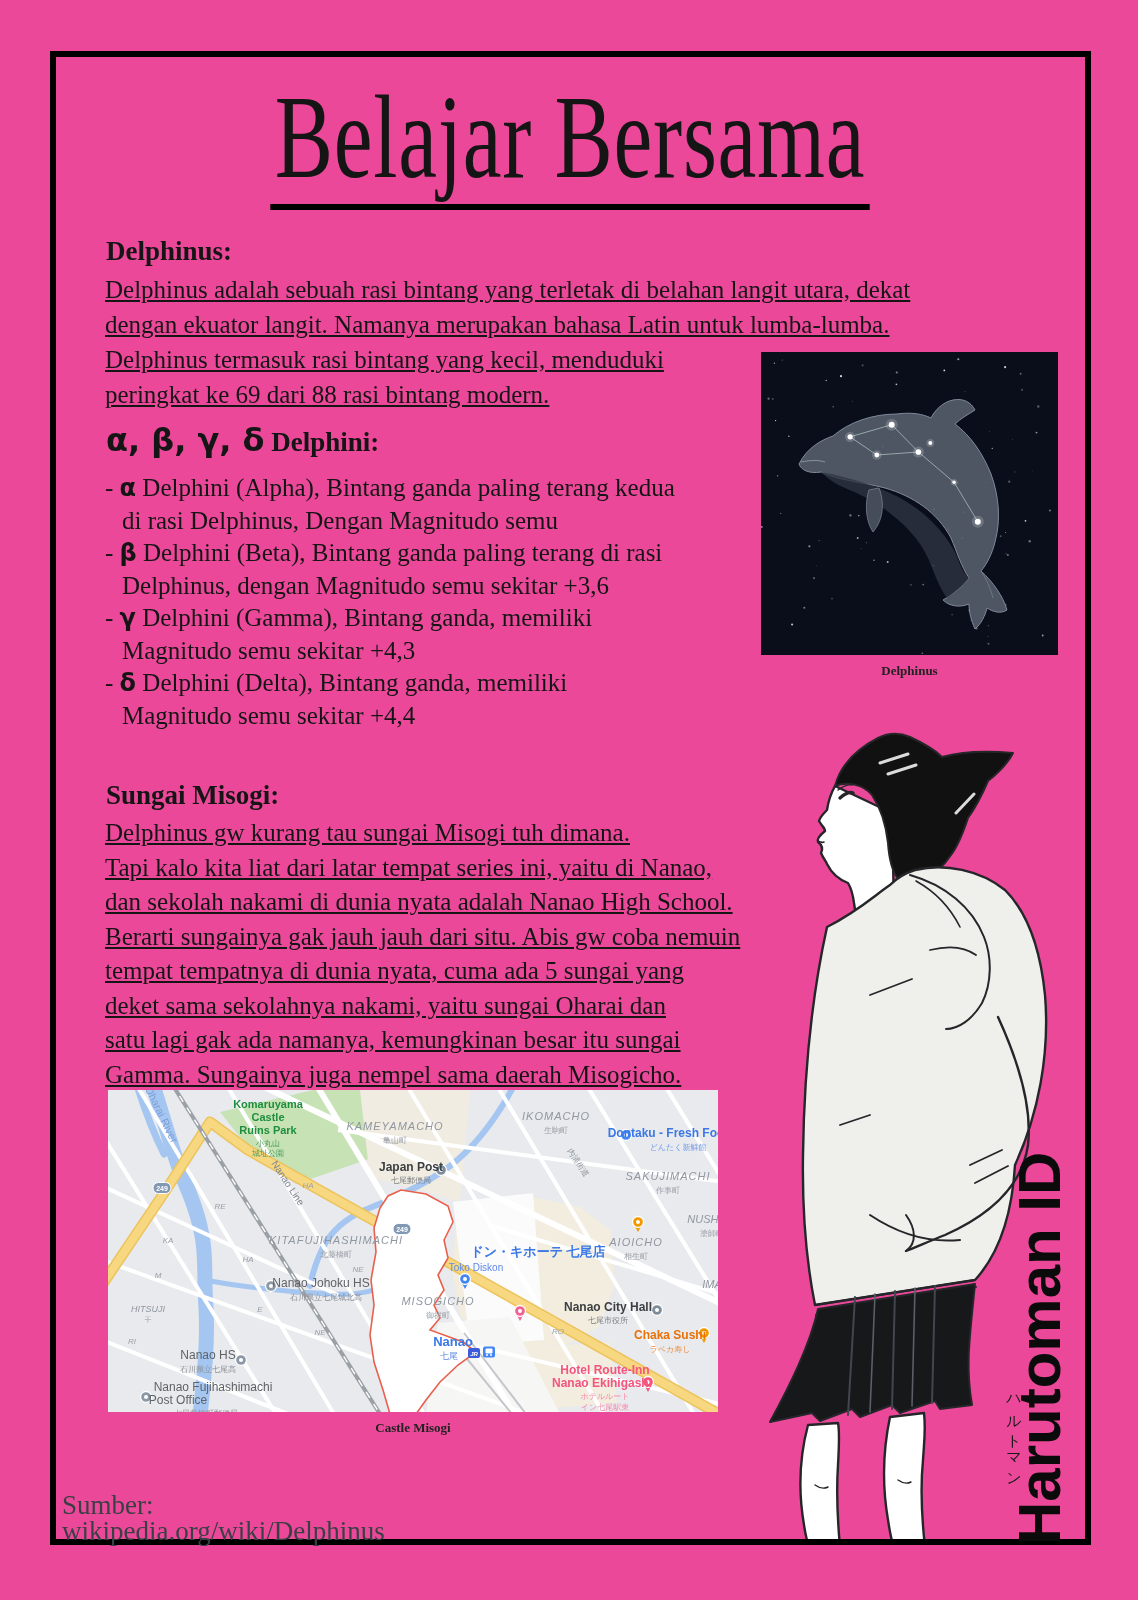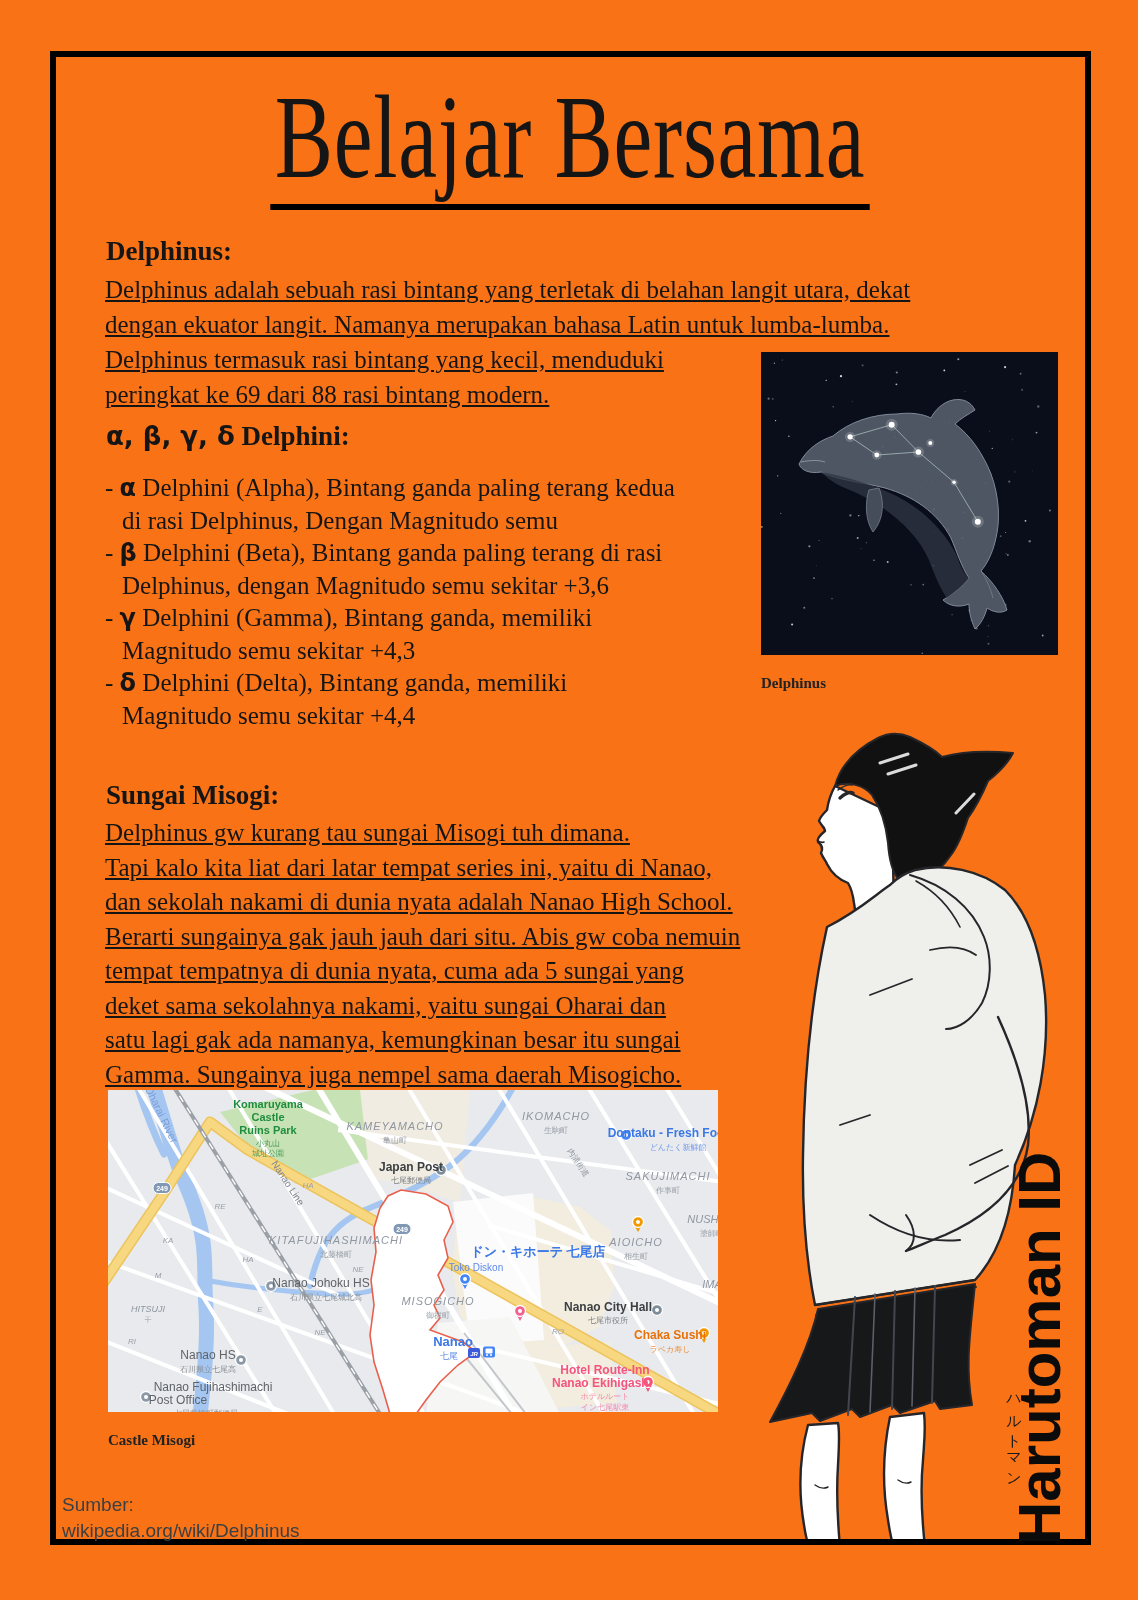--- a/index.html
+++ b/index.html
@@ -1,46 +1,46 @@
 <!DOCTYPE html>
 <html><head>
 <meta charset="utf-8">
 <style>
   html,body{margin:0;padding:0;background:#ffffff;}
-  .page{position:relative;width:1138px;height:1600px;background:#f97316;overflow:hidden;
+  .page{position:relative;width:1138px;height:1600px;background:#ec4899;overflow:hidden;
         font-family:"Liberation Serif",serif;color:#151515;}
   .frame{position:absolute;left:50px;top:51px;width:1041px;height:1494px;
          border:6px solid #000;box-sizing:border-box;z-index:50;pointer-events:none;}
   .title-wrap{position:absolute;left:50px;top:78px;width:1041px;text-align:center;z-index:5;}
   .title-inner{display:inline-block;transform:scaleX(.74);transform-origin:center;
                font-size:118px;line-height:1.02;font-family:"Liberation Serif",serif;
                border-bottom:6px solid #000;padding:0 6px 6px 6px;letter-spacing:1px;}
   .h{position:absolute;left:106px;font-weight:bold;font-size:27px;z-index:5;white-space:nowrap;}
   .body-block{position:absolute;left:105px;font-size:25px;line-height:35px;z-index:4;}
   .body-block .ln{white-space:nowrap;text-decoration:underline;}
   .bullets{position:absolute;left:105px;top:472px;font-size:25px;line-height:32.5px;z-index:4;}
   .bullets .ln{white-space:nowrap;}
   .bullets .ln.cont{padding-left:17px;}
   .greek{font-family:"DejaVu Sans",sans-serif;font-weight:700;font-size:24px;}
-  .greek-h{font-family:"DejaVu Sans",sans-serif;font-weight:700;font-size:26px;}
+  .greek-h{font-family:"DejaVu Sans",sans-serif;font-weight:700;font-size:32px;}
   figure{margin:0;padding:0;}
   .const-fig{position:absolute;left:761px;top:352px;width:297px;z-index:4;}
   .map-fig{position:absolute;left:108px;top:1090px;width:610px;z-index:6;}
-  figcaption{font-size:15px;font-weight:bold;margin-top:16px;
+  figcaption{text-align:center;font-size:13px;font-weight:bold;margin-top:4px;
              font-family:"Liberation Serif",serif;color:#222;}
   .girl{position:absolute;left:720px;top:695px;width:350px;height:850px;z-index:10;}
   .watermark{position:absolute;left:1008px;top:1545px;transform:rotate(-90deg);
              transform-origin:0 0;width:460px;white-space:nowrap;z-index:60;
              font-family:"Liberation Sans",sans-serif;font-weight:bold;font-size:60px;
              color:#0b0b0b;line-height:64px;}
   .watermark-jp{position:absolute;left:1004px;top:1386px;writing-mode:vertical-rl;
                 z-index:61;font-size:15px;color:#1a1a1a;letter-spacing:2px;
                 font-family:"Liberation Sans",sans-serif;}
   .source{position:absolute;left:62px;top:1492px;z-index:55;
-          font-family:Liberation Sans, sans-serif;font-size:19px;line-height:26px;color:#3a3f44;}
+          font-family:Liberation Serif, serif;font-size:27px;line-height:26px;color:#3a3f44;}
   svg text{font-family:"Liberation Sans",sans-serif;}
 </style>
 </head>
 <body>
 
 <div class="page">
 
   <div class="frame"></div>
 
   <div class="title-wrap">

